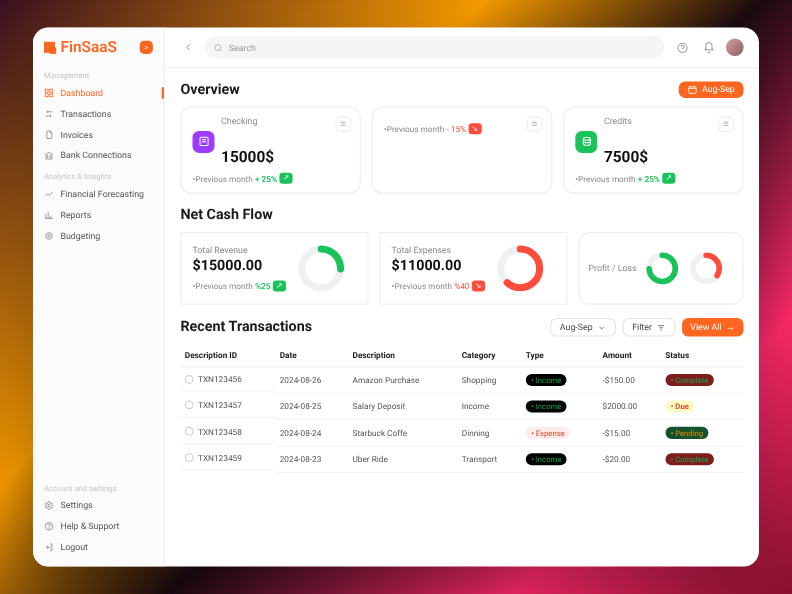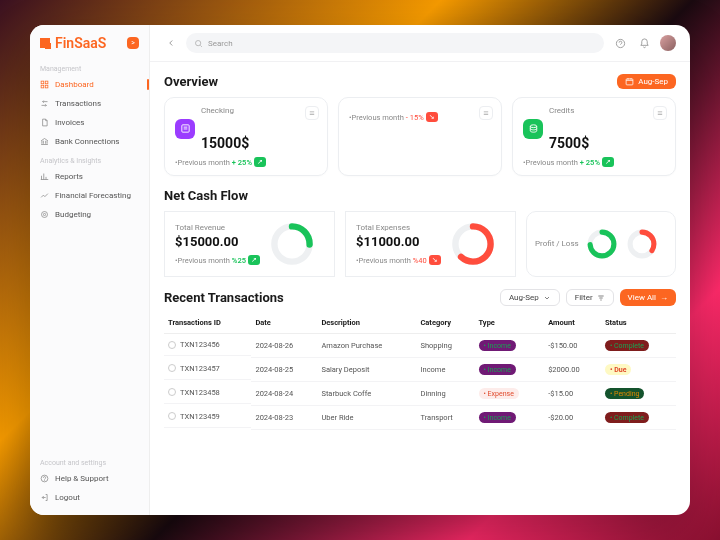--- a/index.html
+++ b/index.html
@@ -61,21 +61,21 @@
   .mini { width:34px; height:34px; }
   
   .tx-head { display:flex; align-items:center; justify-content:space-between; margin:12px 0 6px; }
   .tx-controls { display:flex; gap:6px; }
   table { width:100%; border-collapse:collapse; font-size:7.5px; }
   thead th { text-align:left; color:#1a1a1a; font-weight:700; padding:6px 4px; border-bottom:1px solid #eee; }
   tbody td { padding:6px 4px; border-bottom:1px solid #f3f3f5; color:#555; }
   tbody tr td:first-child { display:flex; align-items:center; gap:4px; }
   .radio { width:8px; height:8px; border:1px solid #ccc; border-radius:50%; display:inline-block; }
   .type-pill, .status-pill { font-size:7px; padding:1.5px 5px; border-radius:8px; display:inline-block; }
-  .type-income { background:#701a75; color:#19a352; }
+  .type-income { background:#000000; color:#19a352; }
   .type-expense { background:#fdecea; color:#e04a2c; }
   .st-complete { background:#7f1d1d; color:#19a352; }
   .st-pending { background:#14532d; color:#e08a00; }
   .st-due { background:#fef9c3; color:#e04a2c;font-weight:bold; }
   td.amount { text-align:left; }
 </style>
 </head>
 <body>
 
 <div class="window">
@@ -124,46 +124,55 @@
           </svg>
         </span>
       <span>Bank Connections</span>
     </div>
 
     <div class="nav-section">Analytics &amp; Insights</div>
 
     <div class="nav-item">
       <span class="nav-icon">
           <svg viewBox="0 0 24 24">
+            <path d="M3 17l6-6 4 4 8-8"></path>
+          </svg>
+        </span>
+      <span>Financial Forecasting</span>
+    </div>
+    <div class="nav-item">
+      <span class="nav-icon">
+          <svg viewBox="0 0 24 24">
             <path d="M4 20V10M10 20V4M16 20v-7M22 20H2"></path>
           </svg>
         </span>
       <span>Reports</span>
-    </div>
-    <div class="nav-item">
-      <span class="nav-icon">
-          <svg viewBox="0 0 24 24">
-            <path d="M3 17l6-6 4 4 8-8"></path>
-          </svg>
-        </span>
-      <span>Financial Forecasting</span>
     </div>
     <div class="nav-item">
       <span class="nav-icon">
           <svg viewBox="0 0 24 24">
             <circle cx="12" cy="12" r="8"></circle>
             <circle cx="12" cy="12" r="3"></circle>
           </svg>
         </span>
       <span>Budgeting</span>
     </div>
 
     <div class="spacer"></div>
 
     <div class="nav-section">Account and settings</div>
+    <div class="nav-item">
+      <span class="nav-icon">
+          <svg viewBox="0 0 24 24">
+            <circle cx="12" cy="12" r="3"></circle>
+            <path d="M19 12a7 7 0 0 0-.1-1l2-1.6-2-3.4-2.4.9a7 7 0 0 0-1.7-1L14 3h-4l-.8 2.9a7 7 0 0 0-1.7 1L5 6 3 9.4l2 1.6A7 7 0 0 0 5 12a7 7 0 0 0 .1 1l-2 1.6 2 3.4 2.4-.9a7 7 0 0 0 1.7 1L10 21h4l.8-2.9a7 7 0 0 0 1.7-1l2.4.9 2-3.4-2-1.6c.1-.3.1-.7.1-1z"></path>
+          </svg>
+        </span>
+      <span>Settings</span>
+    </div>
     <div class="nav-item">
       <span class="nav-icon">
           <svg viewBox="0 0 24 24">
             <circle cx="12" cy="12" r="9"></circle>
             <path d="M9 10a3 3 0 1 1 4 2.8c-.7.3-1 .9-1 1.7"></path>
             <circle cx="12" cy="17" r=".5"></circle>
           </svg>
         </span>
       <span>Help &amp; Support</span>
     </div>
@@ -339,21 +348,21 @@
           <div class="pill">
             <span>View All</span>
             <span>→</span>
           </div>
         </div>
       </div>
 
       <table>
         <thead>
           <tr>
-            <th>Transactions ID</th>
+            <th>Description ID</th>
             <th>Date</th>
             <th>Description</th>
             <th>Category</th>
             <th>Type</th>
             <th>Amount</th>
             <th>Status</th>
           </tr>
         </thead>
         <tbody id="tx-body">
             <tr>

